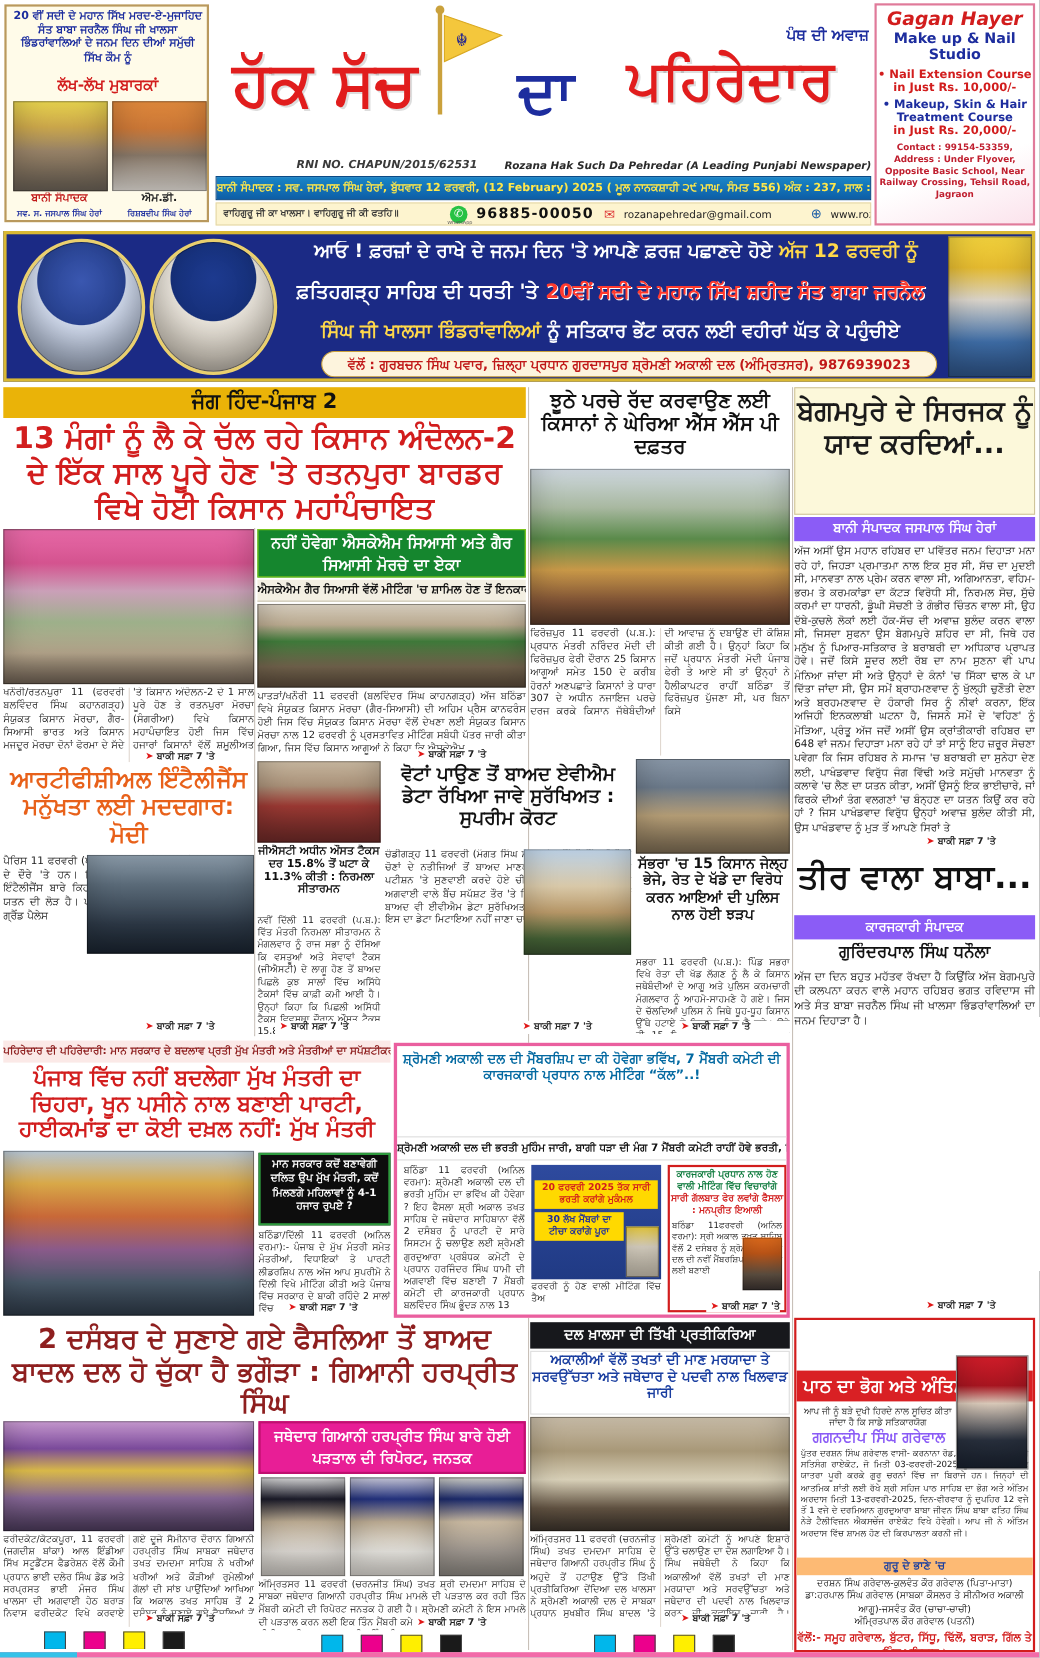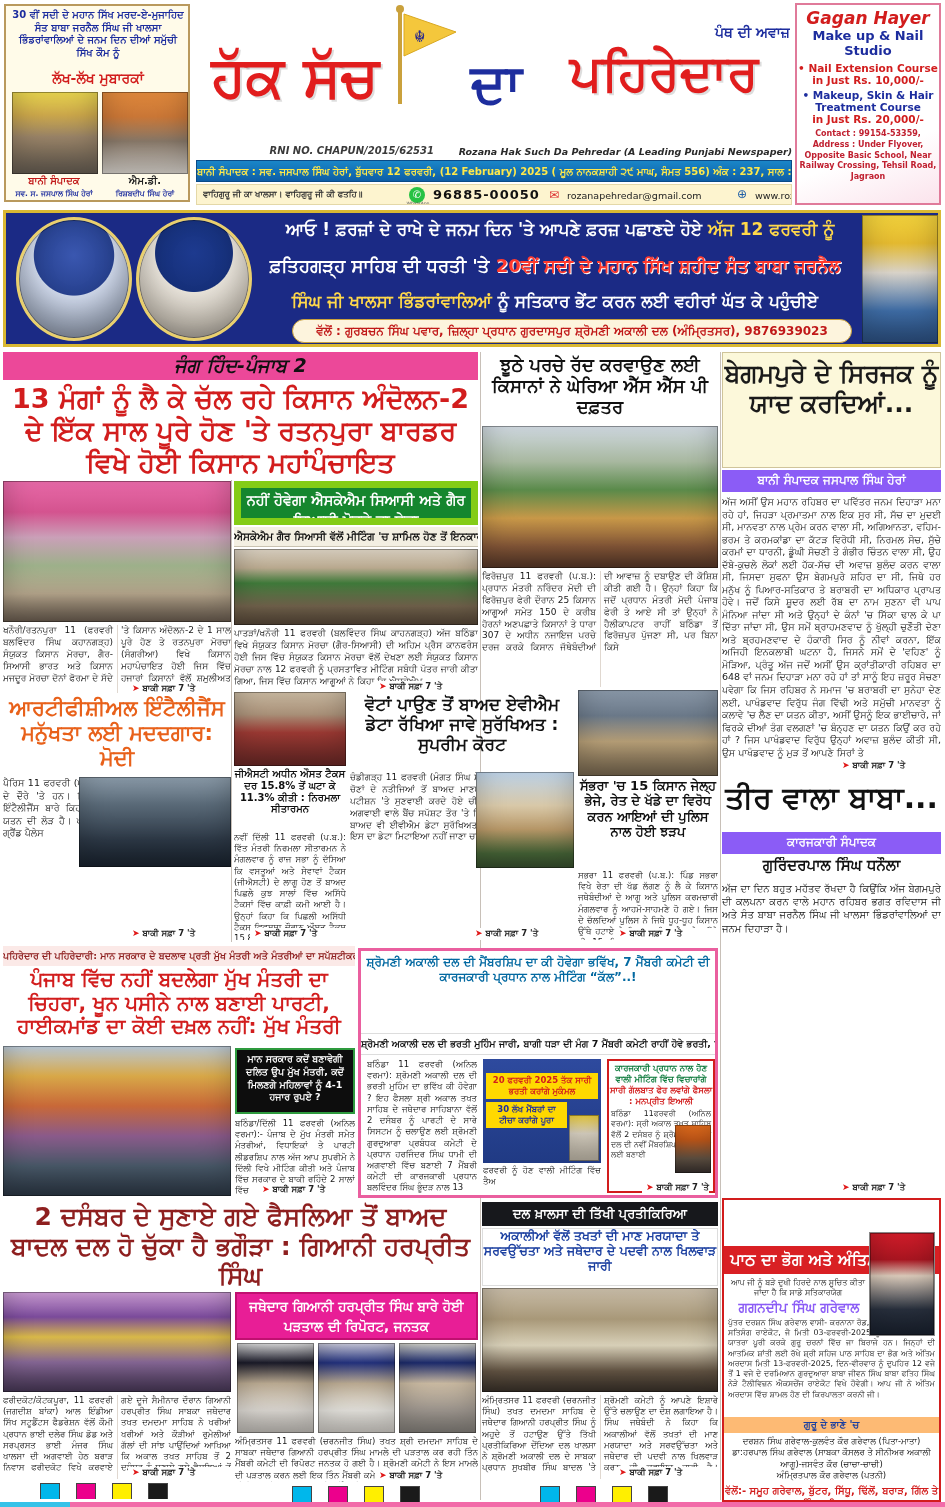--- a/index.html
+++ b/index.html
@@ -20,21 +20,21 @@
   .oval{border-radius:50%;border:3px solid #e9cf6e;}
 </style>
 </head>
 <body>
 
 <div id="page">
 
   <div class="abs" style="left:0;top:0;width:945px;height:208px;background:#fff;">
 
     <div class="abs" style="left:4px;top:4px;width:186px;height:198px;border:2px solid #b9995d;background:#fffbe9;">
-      <div class="abs" style="left:4px;top:3px;width:176px;height:62px;color:#1d2d9e;font-weight:bold;font-size:10px;line-height:1.25;text-align:center;">30 ਵੀਂ ਸਦੀ ਦੇ ਮਹਾਨ ਸਿੱਖ ਮਰਦ-ਏ-ਮੁਜਾਹਿਦ ਸੰਤ ਬਾਬਾ ਜਰਨੈਲ ਸਿੰਘ ਜੀ ਖਾਲਸਾ ਭਿੰਡਰਾਂਵਾਲਿਆਂ ਦੇ ਜਨਮ ਦਿਨ ਦੀਆਂ ਸਮੁੱਚੀ ਸਿੱਖ ਕੌਮ ਨੂੰ</div>
+      <div class="abs" style="left:4px;top:3px;width:176px;height:62px;color:#1d2d9e;font-weight:bold;font-size:10px;line-height:1.25;text-align:center;">20 ਵੀਂ ਸਦੀ ਦੇ ਮਹਾਨ ਸਿੱਖ ਮਰਦ-ਏ-ਮੁਜਾਹਿਦ ਸੰਤ ਬਾਬਾ ਜਰਨੈਲ ਸਿੰਘ ਜੀ ਖਾਲਸਾ ਭਿੰਡਰਾਂਵਾਲਿਆਂ ਦੇ ਜਨਮ ਦਿਨ ਦੀਆਂ ਸਮੁੱਚੀ ਸਿੱਖ ਕੌਮ ਨੂੰ</div>
       <div class="abs" style="left:4px;top:64px;width:176px;height:20px;color:#d21d1d;font-weight:bold;font-size:14px;text-align:center;">ਲੱਖ-ਲੱਖ ਮੁਬਾਰਕਾਂ</div>
       <div class="abs ph" style="left:6px;top:86px;width:86px;height:82px;background:linear-gradient(180deg,#e8d44e 0%,#caa64a 28%,#9a8468 55%,#6b6257 100%);"></div>
       <div class="abs ph" style="left:96px;top:86px;width:86px;height:82px;background:linear-gradient(180deg,#e0893c 0%,#c97636 30%,#8a7a6a 60%,#ece7e0 100%);"></div>
       <div class="abs" style="left:4px;top:169px;width:88px;height:14px;color:#c01818;font-weight:bold;font-size:10px;text-align:center;">ਬਾਨੀ ਸੰਪਾਦਕ</div>
       <div class="abs" style="left:96px;top:169px;width:86px;height:14px;color:#222;font-weight:bold;font-size:10px;text-align:center;">ਐਮ.ਡੀ.</div>
       <div class="abs" style="left:2px;top:183px;width:92px;height:13px;color:#1d2d9e;font-weight:bold;font-size:7.5px;text-align:center;">ਸਵ. ਸ. ਜਸਪਾਲ ਸਿੰਘ ਹੇਰਾਂ</div>
       <div class="abs" style="left:96px;top:183px;width:86px;height:13px;color:#1d2d9e;font-weight:bold;font-size:7.5px;text-align:center;">ਰਿਸ਼ਬਦੀਪ ਸਿੰਘ ਹੇਰਾਂ</div>
     </div>
 
     <div class="abs hl" style="left:196px;top:44px;width:198px;height:100px;color:#e11d1d;font-size:56px;text-shadow:2px 2px 0 #00000022;">ਹੱਕ ਸੱਚ</div>
@@ -98,33 +98,33 @@
     </div>
     <div class="abs" style="left:286px;top:106px;width:560px;height:24px;background:#fdf4dd;border-radius:12px;border:1px solid #caa13c;">
       <div style="color:#c01818;font-weight:bold;font-size:12px;text-align:center;line-height:23px;white-space:nowrap;overflow:hidden;">ਵੱਲੋਂ : ਗੁਰਬਚਨ ਸਿੰਘ ਪਵਾਰ, ਜ਼ਿਲ੍ਹਾ ਪ੍ਰਧਾਨ ਗੁਰਦਾਸਪੁਰ ਸ਼੍ਰੋਮਣੀ ਅਕਾਲੀ ਦਲ (ਅੰਮ੍ਰਿਤਸਰ), 9876939023</div>
     </div>
   </div>
 
   <div class="abs vline" style="left:480px;top:352px;height:1148px;"></div>
   <div class="abs vline" style="left:720px;top:352px;height:1148px;"></div>
   <div class="abs vline" style="left:231px;top:480px;height:462px;"></div>
 
-  <div class="abs" style="left:3px;top:352px;width:475px;height:28px;background:#ec4899;font-style:italic;">
+  <div class="abs" style="left:3px;top:352px;width:475px;height:28px;background:#eab308;">
     <div style="font-weight:bold;font-size:19px;color:#111;text-align:center;line-height:27px;">ਜੰਗ ਹਿੰਦ-ਪੰਜਾਬ 2</div>
   </div>
 
   <div class="abs hl" style="left:3px;top:383px;width:475px;height:96px;color:#d21d1d;font-size:27px;">13 ਮੰਗਾਂ ਨੂੰ ਲੈ ਕੇ ਚੱਲ ਰਹੇ ਕਿਸਾਨ ਅੰਦੋਲਨ-2 ਦੇ ਇੱਕ ਸਾਲ ਪੂਰੇ ਹੋਣ 'ਤੇ ਰਤਨਪੁਰਾ ਬਾਰਡਰ ਵਿਖੇ ਹੋਈ ਕਿਸਾਨ ਮਹਾਂਪੰਚਾਇਤ</div>
 
   <div class="abs ph" style="left:3px;top:481px;width:228px;height:141px;background:linear-gradient(180deg,#e86aa8 0%,#d4538f 22%,#caa0b8 40%,#9db08a 60%,#b8a88e 80%,#6d5f52 100%);"></div>
   <div class="abs bt c2" style="left:3px;top:625px;width:228px;height:68px;font-size:9px;">
     <span>ਖਨੌਰੀ/ਰਤਨਪੁਰਾ 11 (ਫਰਵਰੀ ਬਲਵਿੰਦਰ ਸਿੰਘ ਕਹਾਨਗੜ੍ਹ) ਸੰਯੁਕਤ ਕਿਸਾਨ ਮੋਰਚਾ, ਗੈਰ-ਸਿਆਸੀ ਭਾਰਤ ਅਤੇ ਕਿਸਾਨ ਮਜਦੂਰ ਮੋਰਚਾ ਦੋਨਾਂ ਫੋਰਮਾ ਦੇ ਸੱਦੇ 'ਤੇ ਕਿਸਾਨ ਅੰਦੋਲਨ-2 ਦੇ 1 ਸਾਲ ਪੂਰੇ ਹੋਣ ਤੇ ਰਤਨਪੁਰਾ ਮੋਰਚਾ (ਸੰਗਰੀਆ) ਵਿਖੇ ਕਿਸਾਨ ਮਹਾਪੰਚਾਇਤ ਹੋਈ ਜਿਸ ਵਿੱਚ ਹਜਾਰਾਂ ਕਿਸਾਨਾਂ ਵੱਲੋਂ ਸ਼ਮੂਲੀਅਤ ਕੀਤੀ ਗਈ। ਇਸ ਮਹਾਂ ਪੰਚਾਇਤ ਵਿੱਚ ਰਾਜਸਥਾਨ ਦੇ ਨਾਲ-ਨਾਲ ਹਰਿਆਣਾ ਅਤੇ ਪੰਜਾਬ ਦੇ ਕਿਸਾਨ ਹਜ਼ਾਰਾਂ ਕਿਸਾਨ ਰਤਨਪੁਰਾ ਬਾਰਡਰ 'ਤੇ ਪਹੁੰਚੇ। ਕਿਸਾਨ ਮਹਾਂਪੰਚਾਇਤ ਨੂੰ ਸਫਲ ਬਣਾਉਣ ਲਈ ਰਤਨਪੁਰਾ ਬਾਰਡਰ ਦੀ ਸਮੁੱਚੀ ਕਮੇਟੀ ਜਿਲ੍ਹਾਂ ਵਿੱਚ ਇੰਦਰਜੀਤ ਸਿੰਘ ਪੰਨੀਵਾਲੀਆ, ਮਹਾਂਵੀਰ ਸਹਾਰਨ,</span>
   </div>
   <div class="cont abs" style="left:128px;top:683px;width:103px;height:12px;"><span class="arr">➤</span> <span>ਬਾਕੀ ਸਫ਼ਾ 7 'ਤੇ</span></div>
 
-  <div class="abs" style="left:234px;top:481px;width:244px;height:44px;background:#15862e;border:7px solid #84cc16;">
+  <div class="abs" style="left:234px;top:481px;width:244px;height:44px;background:#15862e;border:1px solid #84cc16;">
     <div style="color:#fff;font-weight:bold;font-size:14.5px;text-align:center;line-height:1.35;padding-top:3px;">ਨਹੀਂ ਹੋਵੇਗਾ ਐਸਕੇਐਮ ਸਿਆਸੀ ਅਤੇ ਗੈਰ ਸਿਆਸੀ ਮੋਰਚੇ ਦਾ ਏਕਾ</div>
   </div>
   <div class="abs" style="left:234px;top:527px;width:244px;height:20px;background:#f3efe2;border-bottom:1px solid #c9c2b0;">
     <div style="font-weight:bold;font-size:10.5px;color:#111;text-align:center;line-height:19px;white-space:nowrap;overflow:hidden;">ਐਸਕੇਐਮ ਗੈਰ ਸਿਆਸੀ ਵੱਲੋਂ ਮੀਟਿੰਗ 'ਚ ਸ਼ਾਮਿਲ ਹੋਣ ਤੋਂ ਇਨਕਾਰ</div>
   </div>
   <div class="abs ph" style="left:234px;top:549px;width:244px;height:76px;background:linear-gradient(180deg,#d8cfc0 0%,#b8a88e 25%,#3f7a3a 45%,#7a6a52 75%,#5a4a3a 100%);"></div>
   <div class="abs bt" style="left:234px;top:628px;width:244px;height:65px;font-size:9px;">
     <span>ਪਾਤੜਾਂ/ਖਨੌਰੀ 11 ਫਰਵਰੀ (ਬਲਵਿੰਦਰ ਸਿੰਘ ਕਾਹਨਗੜ੍ਹ) ਅੱਜ ਬਠਿੰਡਾ ਵਿਖੇ ਸੰਯੁਕਤ ਕਿਸਾਨ ਮੋਰਚਾ (ਗੈਰ-ਸਿਆਸੀ) ਦੀ ਅਹਿਮ ਪ੍ਰੈਸ ਕਾਨਫਰੰਸ ਹੋਈ ਜਿਸ ਵਿੱਚ ਸੰਯੁਕਤ ਕਿਸਾਨ ਮੋਰਚਾ ਵੱਲੋਂ ਦੇਖਣਾ ਲਈ ਸੰਯੁਕਤ ਕਿਸਾਨ ਮੋਰਚਾ ਨਾਲ 12 ਫਰਵਰੀ ਨੂੰ ਪ੍ਰਸਤਾਵਿਤ ਮੀਟਿੰਗ ਸਬੰਧੀ ਪੱਤਰ ਜਾਰੀ ਕੀਤਾ ਗਿਆ, ਜਿਸ ਵਿੱਚ ਕਿਸਾਨ ਆਗੂਆਂ ਨੇ ਕਿਹਾ ਕਿ ਐਸਕੇਐਮ</span>
   </div>
   <div class="cont abs" style="left:375px;top:681px;width:103px;height:12px;"><span class="arr">➤</span> <span>ਬਾਕੀ ਸਫ਼ਾ 7 'ਤੇ</span></div>

